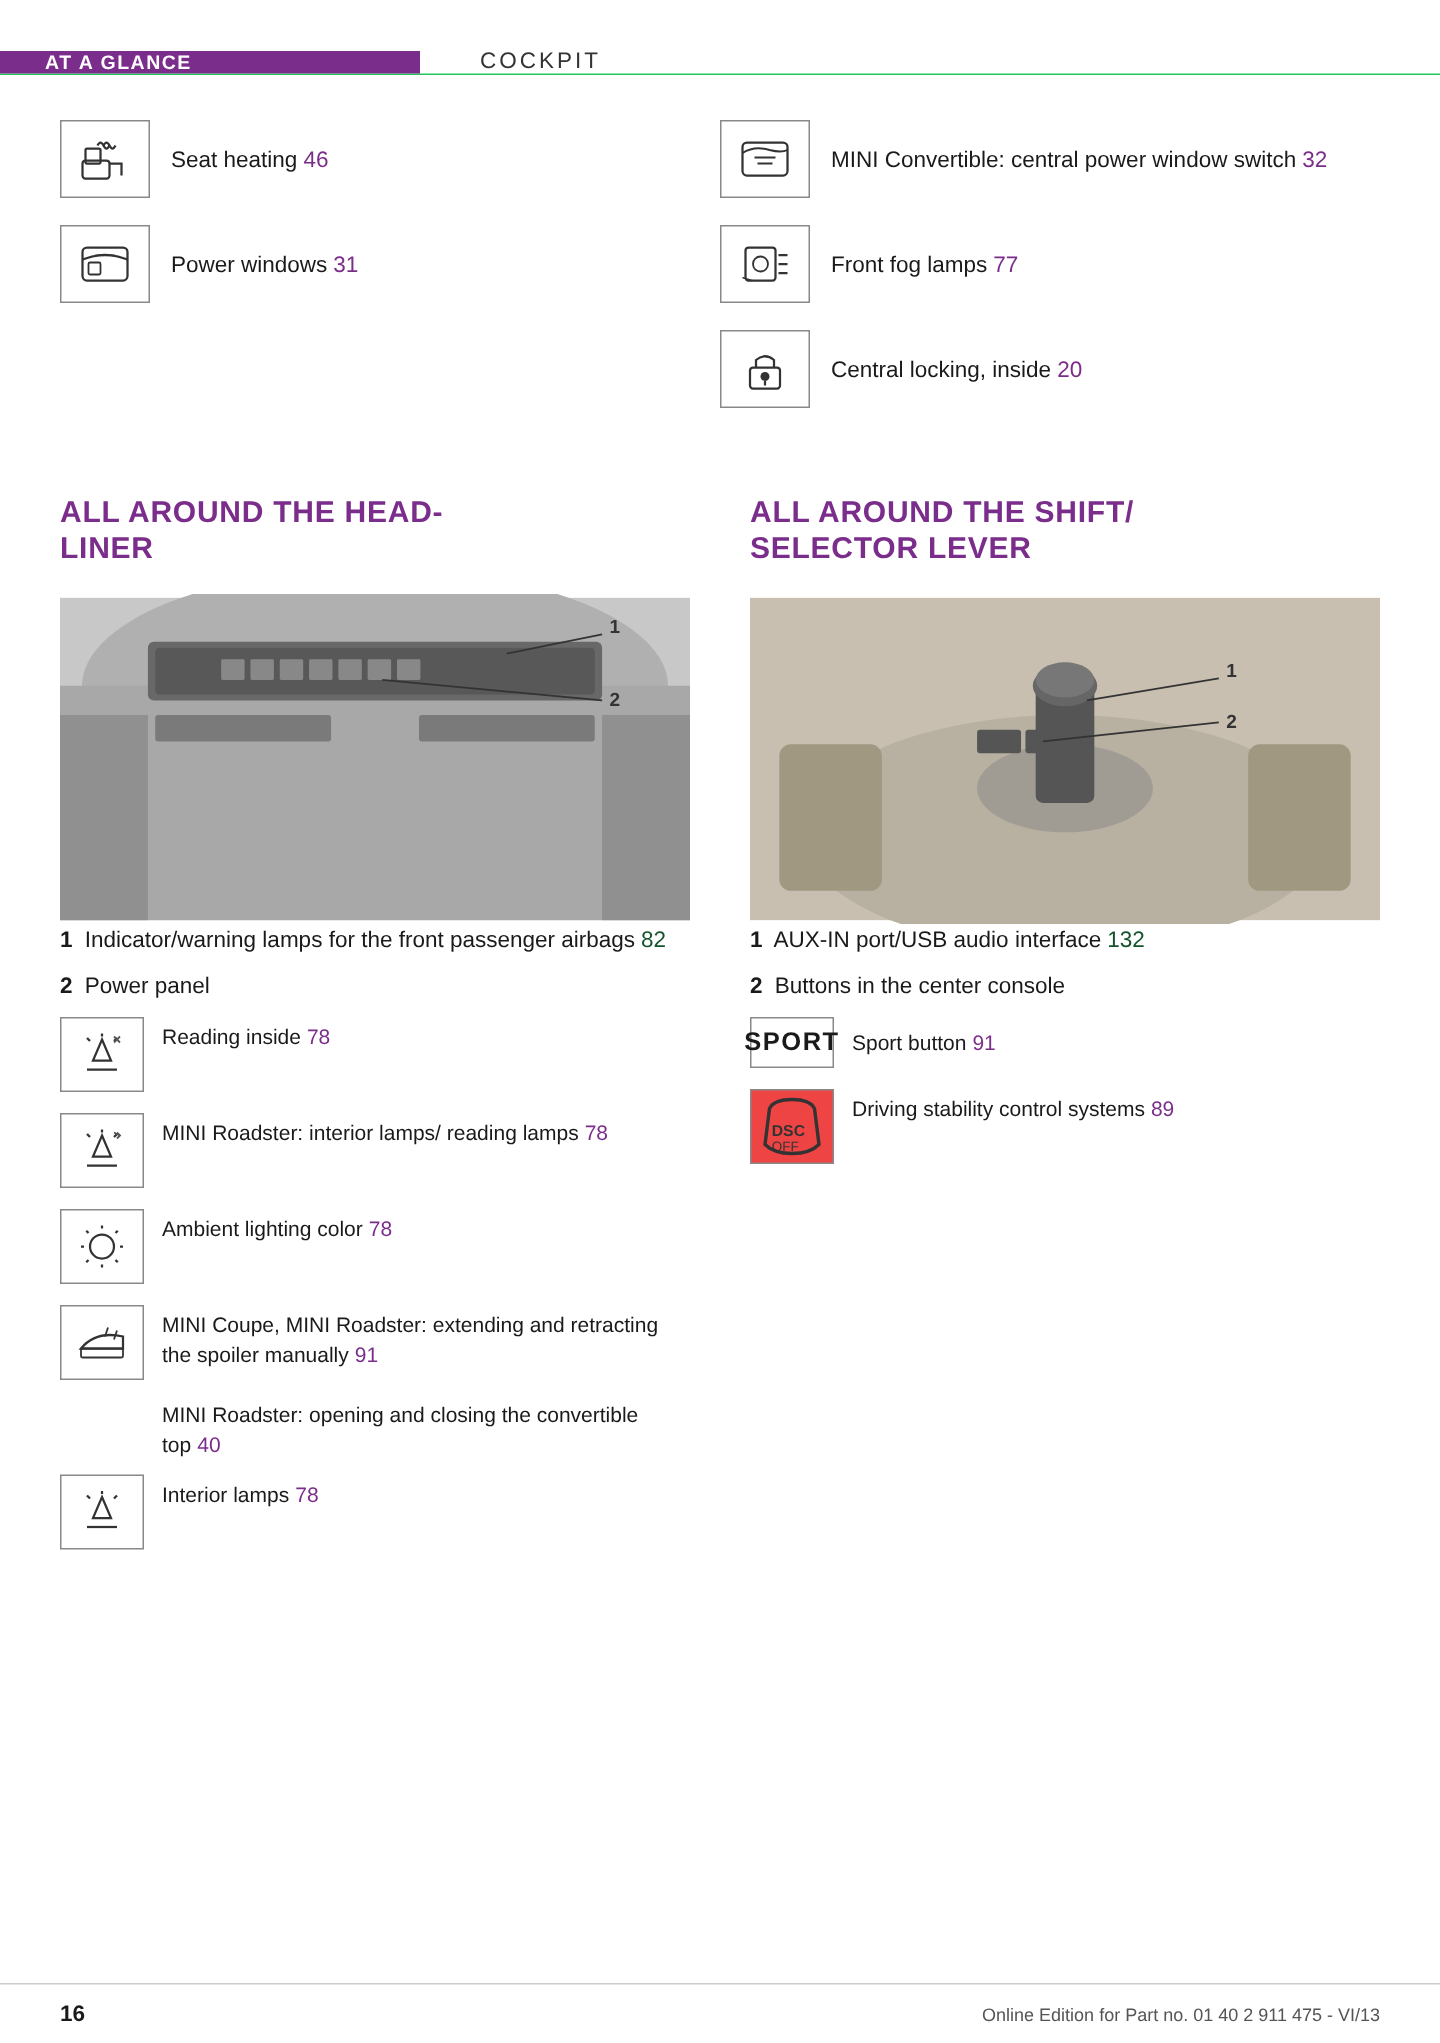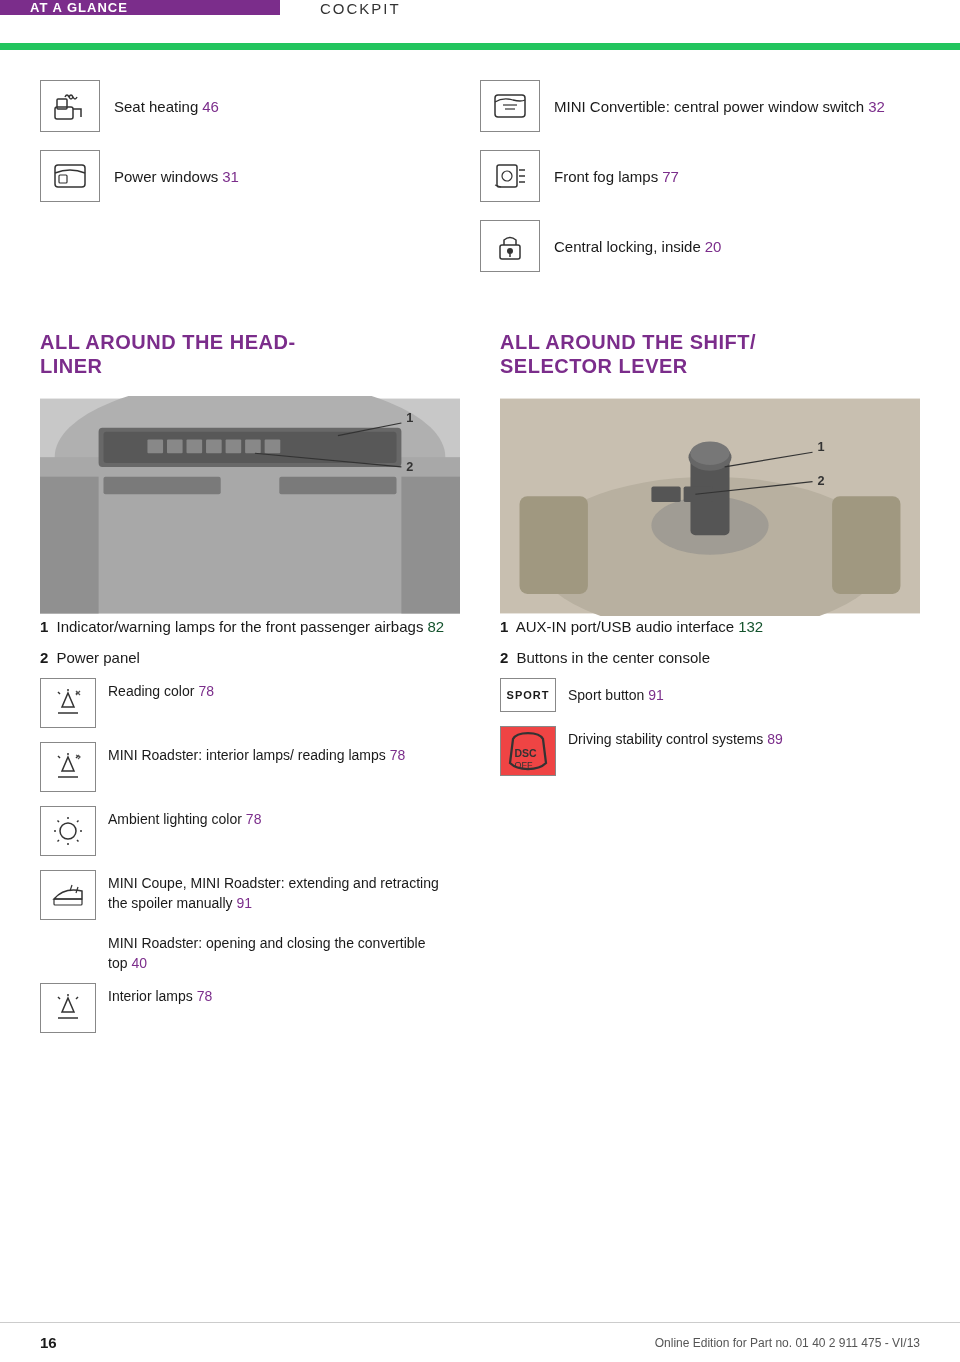--- a/index.html
+++ b/index.html
@@ -9,23 +9,23 @@
       color: #1a1a1a;
       width: 960px;
       min-height: 1362px;
       position: relative;
       font-size: 15px;
     }
 
     
     .header {
       display: flex;
-      align-items: flex-start;
+      align-items: flex-end;
       height: 50px;
-      border-bottom: 7px solid #22c55e;
+      border-bottom: 1px solid #22c55e;
     }
     .header-tab {
       background: #7b2d8b;
       color: #fff;
       font-weight: bold;
       font-size: 13px;
       letter-spacing: 1px;
       padding: 0 30px;
       display: flex;
       align-items: center;
@@ -373,21 +373,21 @@
             <path d="M18 8 L24 22 L12 22 Z" fill="none" stroke="#333" stroke-width="1.5"></path>
             <line x1="18" y1="6" x2="18" y2="4" stroke="#333" stroke-width="1.5"></line>
             <line x1="26" y1="9" x2="28" y2="7" stroke="#333" stroke-width="1.5"></line>
             <line x1="10" y1="9" x2="8" y2="7" stroke="#333" stroke-width="1.5"></line>
 
             <line x1="26" y1="6" x2="30" y2="10" stroke="#555" stroke-width="1.2"></line>
             <line x1="30" y1="6" x2="26" y2="10" stroke="#555" stroke-width="1.2"></line>
           </svg>
         </div>
         <div class="sub-icon-label">
-          <span>Reading color</span><span class="page-num">78</span>
+          <span>Reading inside</span><span class="page-num">78</span>
         </div>
       </div>
 
       <div class="sub-icon-row">
         <div class="sub-icon-box">
           <svg viewBox="0 0 36 36">
             <line x1="8" y1="28" x2="28" y2="28" stroke="#333" stroke-width="1.5"></line>
             <path d="M18 8 L24 22 L12 22 Z" fill="none" stroke="#333" stroke-width="1.5"></path>
             <line x1="18" y1="6" x2="18" y2="4" stroke="#333" stroke-width="1.5"></line>
             <line x1="26" y1="9" x2="28" y2="7" stroke="#333" stroke-width="1.5"></line>
@@ -492,21 +492,21 @@
           <span>AUX-IN port/USB audio interface</span><span class="page-num">132</span>
         </li>
         <li>
           <span class="num">2</span>
           <span>Buttons in the center console</span>
         </li>
       </ul>
 
       <div class="sub-icon-row">
         <div class="sport-box">
-          <span style="font-size:11px; font-weight:bold; letter-spacing:1px;">SPORT</span>
+          <span style="font-size:17px; font-weight:bold; letter-spacing:1px;">SPORT</span>
         </div>
         <div class="sub-icon-label" style="padding-top:8px;">
           <span>Sport button</span><span class="page-num">91</span>
         </div>
       </div>
 
       <div class="sub-icon-row">
         <div class="dsc-box">
           <svg viewBox="0 0 36 36">
             <path d="M8 10 Q10 6 18 6 Q26 6 28 10 L30 26 Q26 30 18 30 Q10 30 6 26 Z" fill="none" stroke="#333" stroke-width="1.5"></path>

